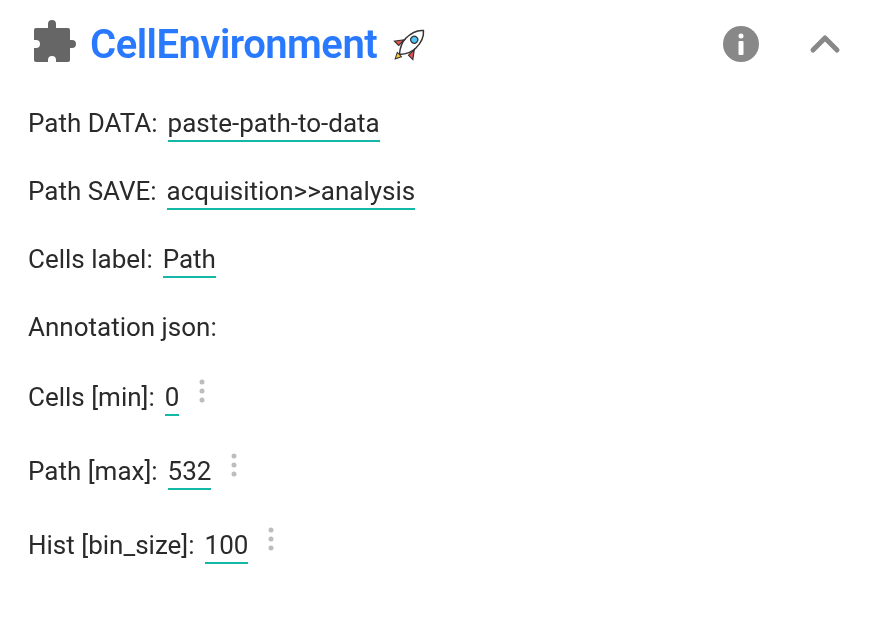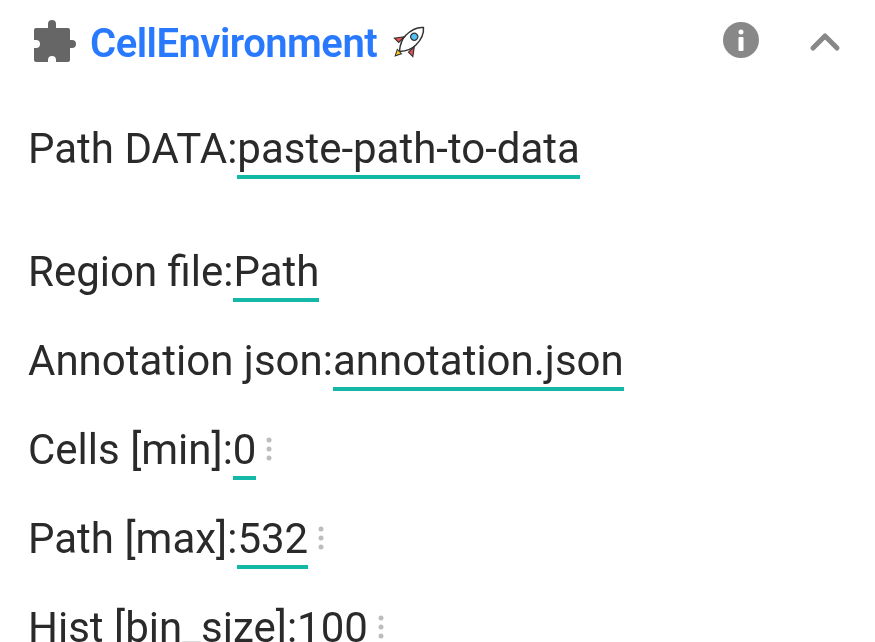--- a/index.html
+++ b/index.html
@@ -9,23 +9,23 @@
     }
     body {
       font-family: -apple-system, BlinkMacSystemFont, "Segoe UI", Roboto, Arial, sans-serif;
       background: #ffffff;
       width: 875px;
       height: 642px;
       padding: 20px 28px;
     }
     .header {
       display: flex;
-      align-items: flex-start;
+      align-items: center;
       gap: 14px;
-      margin-bottom: 56px;
+      margin-bottom: 40px;
     }
     .puzzle-icon {
       width: 48px;
       height: 48px;
       flex-shrink: 0;
     }
     .title {
       color: #2979ff;
       font-size: 40px;
       font-weight: 600;
@@ -47,30 +47,30 @@
       margin-right: 28px;
     }
     .chevron-icon {
       width: 44px;
       height: 44px;
       flex-shrink: 0;
     }
     .field-row {
       display: flex;
       align-items: baseline;
-      gap: 0;
+      gap: 10px;
       margin-bottom: 34px;
-      font-size: 42px;
+      font-size: 26px;
       color: #2a2a2a;
     }
     .field-label {
       font-weight: 400;
     }
     .field-value {
-      border-bottom: 4px solid #14b8a6;
+      border-bottom: 2px solid #14b8a6;
       padding-bottom: 2px;
       font-weight: 400;
       color: #2a2a2a;
       background: transparent;
       outline: none;
     }
     .more-dots {
       width: 18px;
       height: 30px;
       margin-left: 4px;
@@ -114,30 +114,31 @@
     </svg>
   </span>
 </div>
 
 <div class="field-row">
   <span class="field-label">Path DATA:</span>
   <span class="field-value">paste-path-to-data</span>
 </div>
 
 <div class="field-row">
+  <span class="field-label">Path SAVE:</span>
+  <span class="field-value">acquisition&gt;&gt;analysis</span>
 </div>
 
 <div class="field-row">
-  <span class="field-label">Region file:</span>
+  <span class="field-label">Cells label:</span>
   <span class="field-value">Path</span>
 </div>
 
 <div class="field-row">
   <span class="field-label">Annotation json:</span>
-  <span class="field-value">annotation.json</span>
 </div>
 
 <div class="field-row">
   <span class="field-label">Cells [min]:</span>
   <span class="field-value">0</span>
   <span class="more-dots">
     <svg viewBox="0 0 18 30" width="18" height="30">
       <circle cx="9" cy="6" r="2.5" fill="#bdbdbd"></circle>
       <circle cx="9" cy="15" r="2.5" fill="#bdbdbd"></circle>
       <circle cx="9" cy="24" r="2.5" fill="#bdbdbd"></circle>

